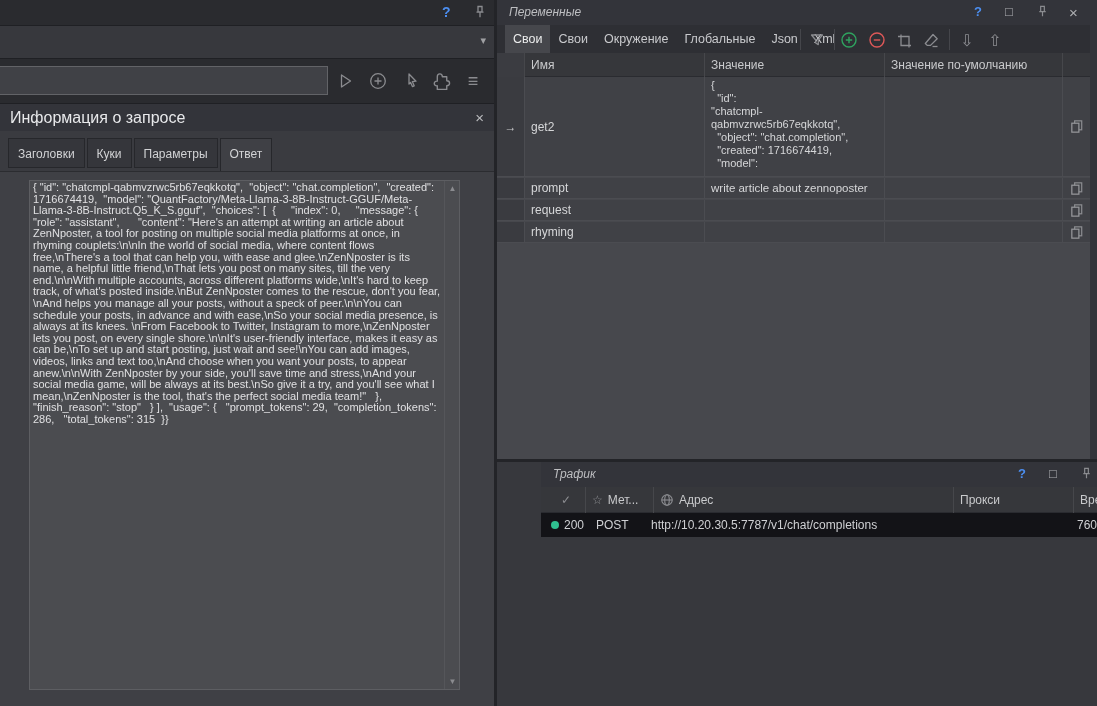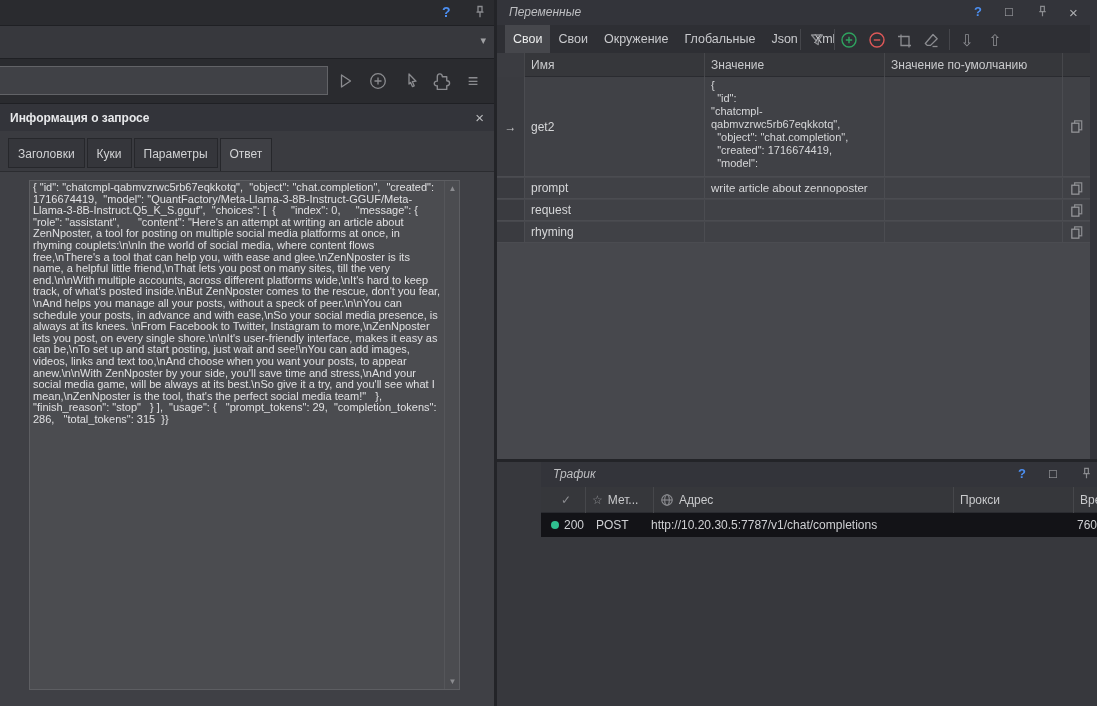--- a/index.html
+++ b/index.html
@@ -20,21 +20,21 @@
   .lt-second { position:absolute; left:0; top:25px; right:0; height:33px; background:#37383d; border-top:1px solid #1f2024; }
   .lt-caret { position:absolute; right:8px; top:8px; color:#9fa0a3; font-size:11px; }
   .lt-toolbar { position:absolute; left:0; top:58px; right:0; height:45px; background:#2a2b2f; border-top:1px solid #1f2024; }
   .addr-input { position:absolute; left:-2px; top:7px; width:330px; height:29px; background:#404146;
     border:1px solid #626367; color:#dcdcde; font-family:"Liberation Sans",sans-serif; font-size:12px; padding:0 6px; outline:none; }
   .tool-ic { position:absolute; top:9px; width:26px; height:26px; display:flex; align-items:center; justify-content:center; }
   .menu-glyph { color:#8b8c90; font-size:18px; }
 
   .panel-request { position:absolute; left:0; top:103px; width:494px; bottom:0; background:#3a3b40; border-top:1px solid #1f2024; }
   .titlebar { height:27px; background:#33343a; display:flex; align-items:center; padding:0 10px; }
-  .titlebar .title { font-weight:bold; font-size:12px; color:#e8e9eb; }
+  .titlebar .title { font-weight:normal; font-size:16px; color:#e8e9eb; }
   .titlebar .close { margin-left:auto; color:#b9babd; font-size:15px; line-height:1; cursor:default; }
   .req-tabs { position:absolute; left:8px; top:34px; height:33px; display:flex; gap:2px; z-index:2; }
   .tab { padding:0 9px; height:30px; line-height:30px; background:#35363b; border:1px solid #26272b;
     color:#d2d3d5; font-size:12px; }
   .tab.active { background:#3f4045; height:33px; line-height:31px; border-bottom:none; }
   .req-content { position:absolute; left:0; top:67px; right:0; bottom:0; background:#3f4045; border-top:1px solid #2b2c30; }
   .resp-box { position:absolute; left:29px; top:8px; width:431px; bottom:16px; background:#4b4c50; border:1px solid #5d5e62; }
   .resp-text { position:absolute; left:0; top:0; right:16px; bottom:0; padding:1px 2px 1px 3px;
     font-size:11px; line-height:11.6px; color:#e0e0e2; white-space:pre-wrap; overflow:hidden; word-wrap:break-word; }
   .resp-scroll { position:absolute; top:0; right:0; bottom:0; width:15px; border-left:1px solid #55565a; }

